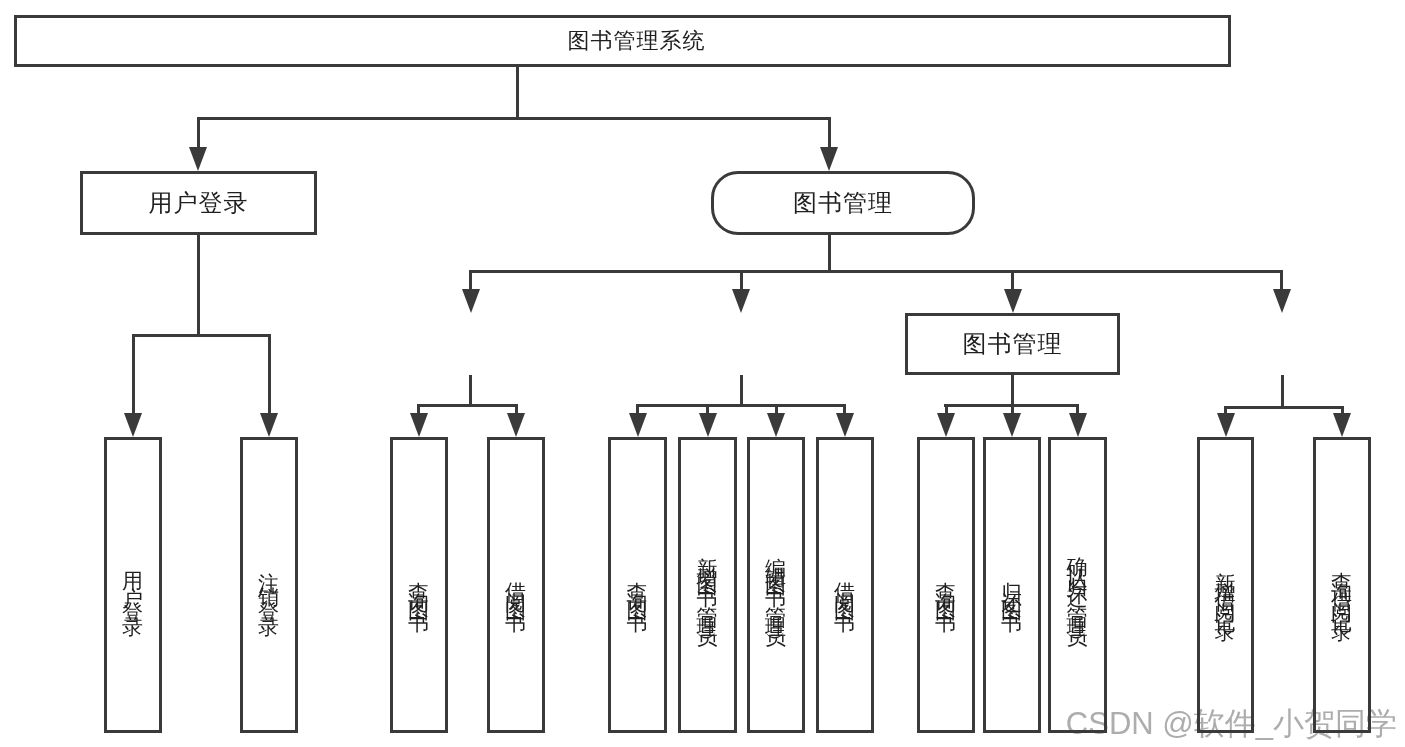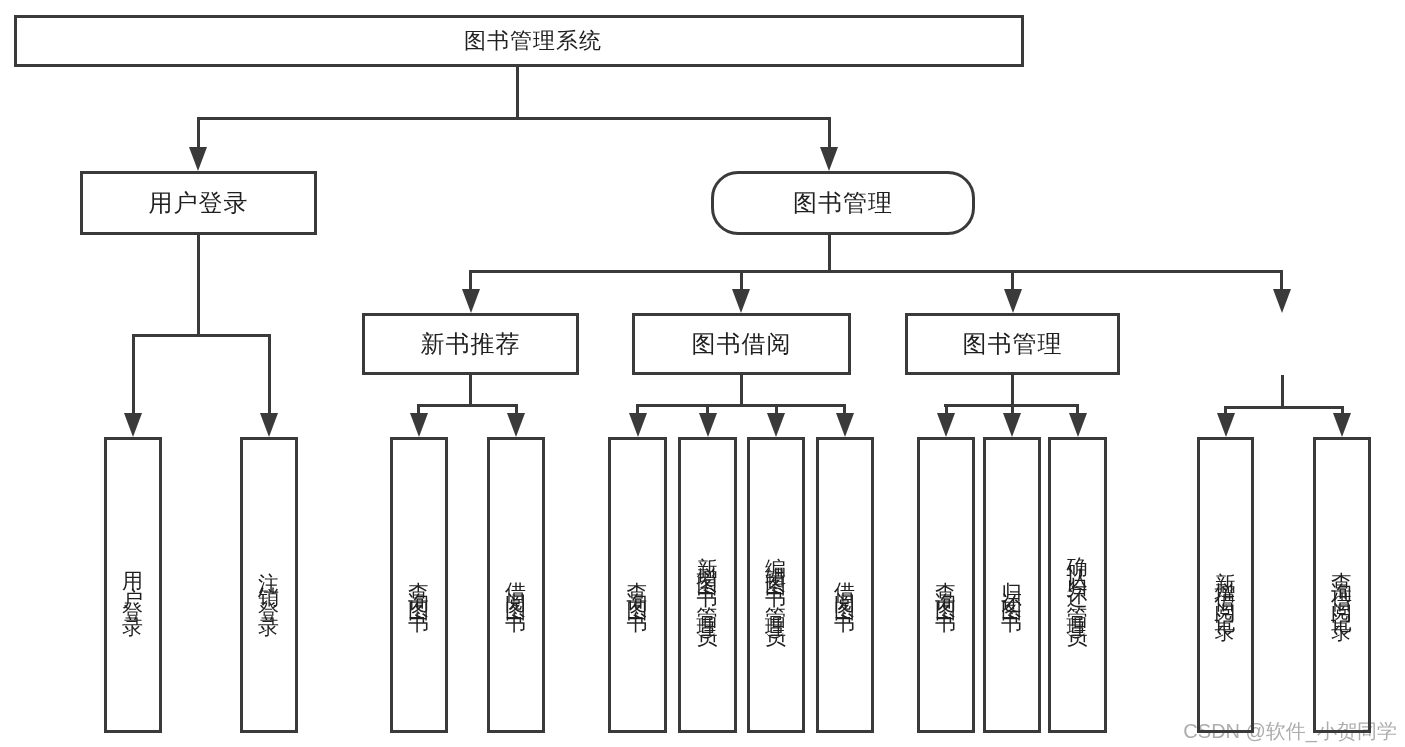--- a/index.html
+++ b/index.html
@@ -44,33 +44,33 @@
     position: absolute;
     width: 0; height: 0;
     border-left: 9px solid transparent;
     border-right: 9px solid transparent;
     border-top: 24px solid var(--line);
   }
   .watermark {
     position: absolute;
     right: 8px;
     bottom: 2px;
-    font-size: 20px;
+    font-size: 31px;
     color: var(--watermark);
     mix-blend-mode: darken;
     z-index: 5;
     white-space: nowrap;
   }
 </style>
 </head>
 <body>
 
 <div class="stage">
 
-  <div class="box" style="left:14px; top:15px; width:1010px; height:52px;padding-left:28px;">
+  <div class="box" style="left:14px; top:15px; width:1217px; height:52px;padding-left:28px;">
     <span class="h-label title-label">图书管理系统</span>
   </div>
 
   <div class="vline" style="left:516px; top:67px; height:52px;"></div>
   <div class="hline" style="left:197px; top:117px; width:634px;"></div>
   <div class="vline" style="left:197px; top:117px; height:33px;"></div>
   <div class="arrow" style="left:189px; top:147px;"></div>
   <div class="vline" style="left:828px; top:117px; height:33px;"></div>
   <div class="arrow" style="left:820px; top:147px;"></div>
 
@@ -92,26 +92,20 @@
   <div class="hline" style="left:469px; top:270px; width:814px;"></div>
   <div class="vline" style="left:469px; top:270px; height:22px;"></div>
   <div class="arrow" style="left:462px; top:289px;"></div>
   <div class="vline" style="left:740px; top:270px; height:22px;"></div>
   <div class="arrow" style="left:732px; top:289px;"></div>
   <div class="vline" style="left:1011px; top:270px; height:22px;"></div>
   <div class="arrow" style="left:1004px; top:289px;"></div>
   <div class="vline" style="left:1280px; top:270px; height:22px;"></div>
   <div class="arrow" style="left:1273px; top:289px;"></div>
 
-  <div class="box" style="left:362px; top:313px; width:217px; height:62px;">
-    <span class="h-label">新书推荐</span>
-  </div>
-  <div class="box" style="left:632px; top:313px; width:219px; height:62px;">
-    <span class="h-label">图书借阅</span>
-  </div>
   <div class="box" style="left:905px; top:313px; width:215px; height:62px;">
     <span class="h-label">图书管理</span>
   </div>
 
   <div class="vline" style="left:469px; top:375px; height:32px;"></div>
   <div class="hline" style="left:418px; top:404px; width:100px;"></div>
   <div class="vline" style="left:417px; top:404px; height:12px;"></div>
   <div class="arrow" style="left:410px; top:413px;"></div>
   <div class="vline" style="left:515px; top:404px; height:12px;"></div>
   <div class="arrow" style="left:507px; top:413px;"></div>

